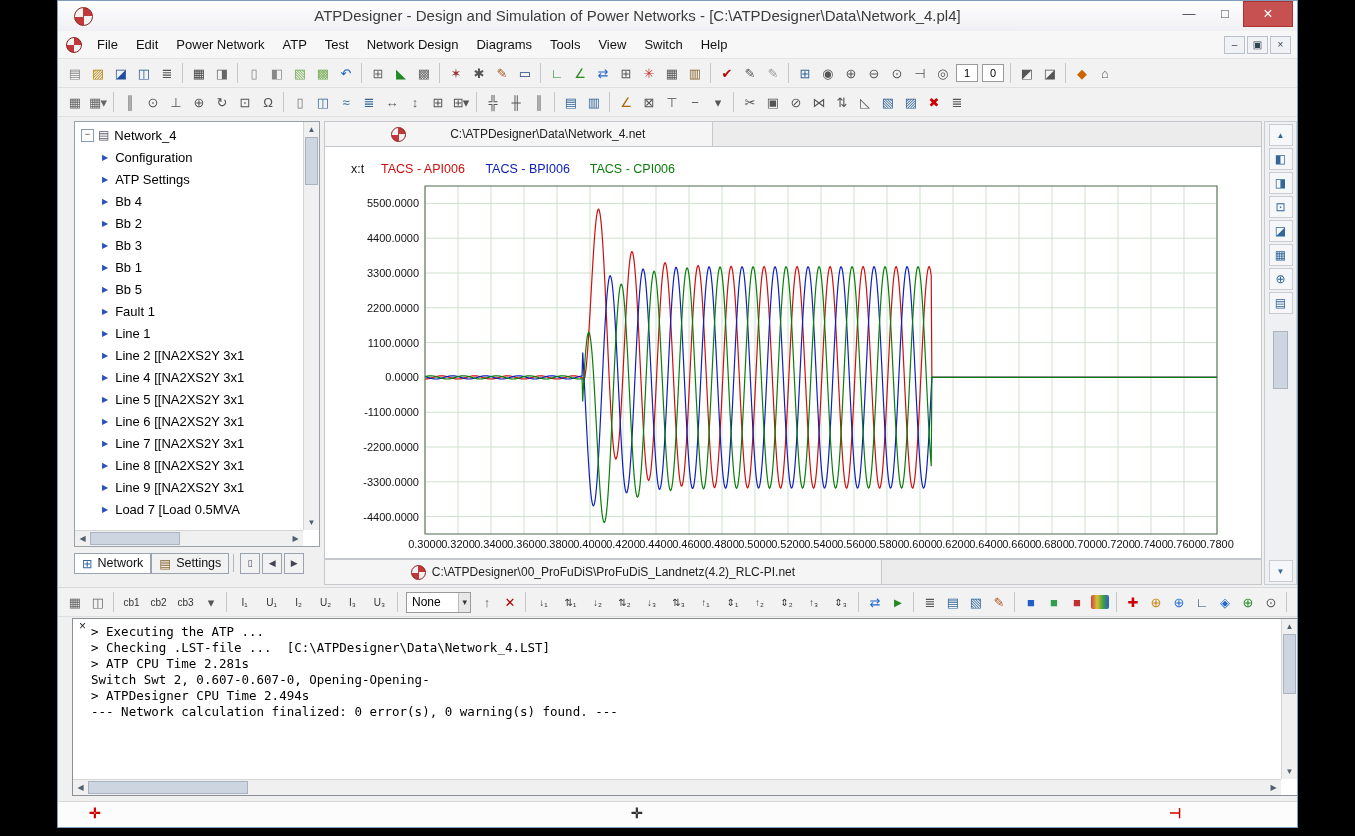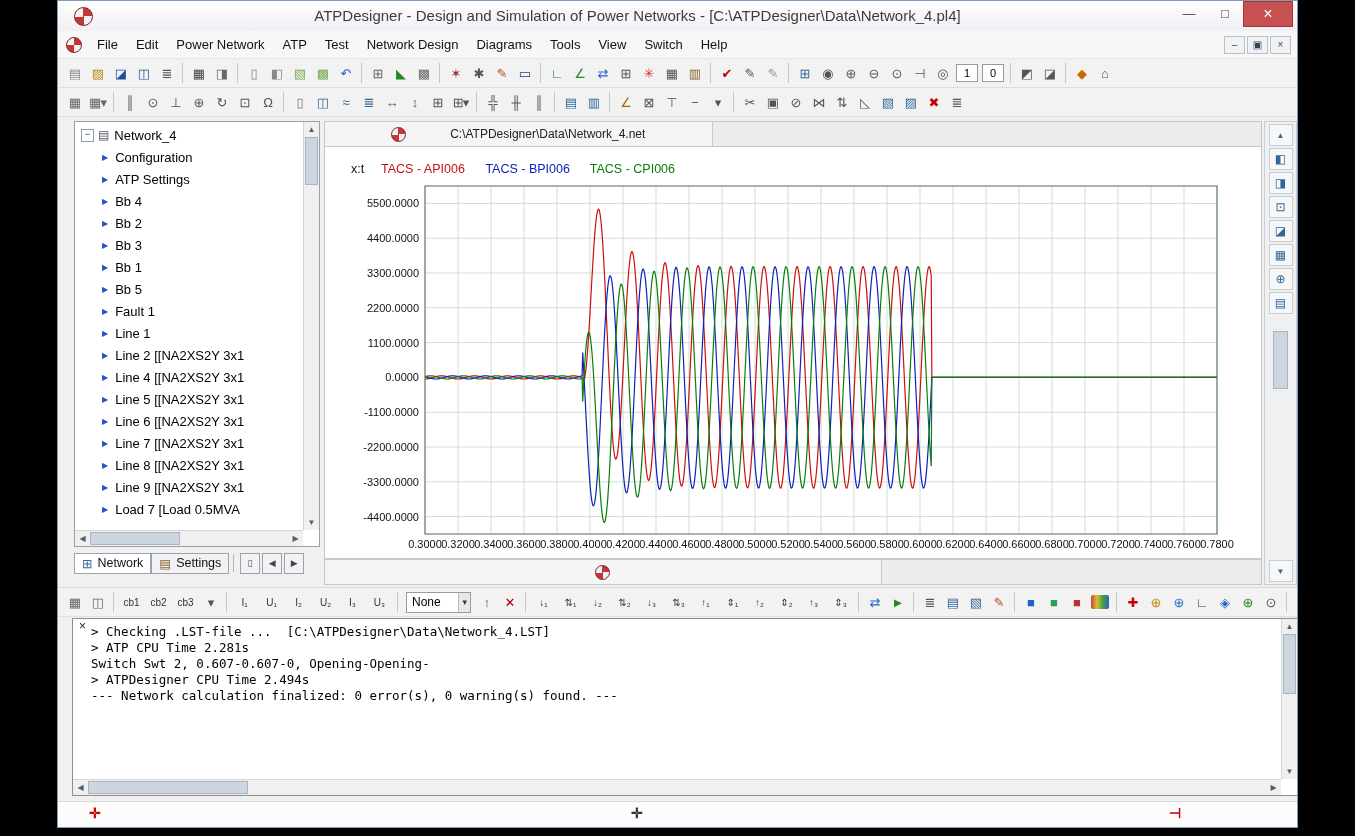--- a/index.html
+++ b/index.html
@@ -428,20 +428,21 @@
         <text x="26" y="26" text-anchor="start" font-size="12.5" fill="#111">x:t</text>
         <text x="56" y="26" text-anchor="start" font-size="12.5" fill="#cc1010">TACS - API006</text>
         <text x="160.39999999999998" y="26" text-anchor="start" font-size="12.5" fill="#1020bb">TACS - BPI006</text>
         <text x="264.79999999999995" y="26" text-anchor="start" font-size="12.5" fill="#0b7d0b">TACS - CPI006</text>
       </svg>
   </div>
 
   <div class="doc-tabs" id="tabs-bottom">
       <div class="dtab" style="flex: 0 0 59.5%;">
         <span class="atp-logo"></span>
+        <span>C:\ATPDesigner\00_ProFuDiS\ProFuDiS_Landnetz(4.2)_RLC-PI.net</span>
       </div>
     </div>
 
   <div class="right-strip" id="right-strip">
       <div class="rs-btn" style="font-size: 8px;">▲</div>
       <div class="rs-btn">◧</div>
       <div class="rs-btn">◨</div>
       <div class="rs-btn">⊡</div>
       <div class="rs-btn">◪</div>
       <div class="rs-btn">▦</div>
@@ -508,20 +509,21 @@
       <div class="tb-btn" style="color: rgb(34, 102, 204);">◈</div>
       <div class="tb-btn" style="color: rgb(34, 136, 34);">⊕</div>
       <div class="tb-btn" style="color: rgb(85, 85, 85);">⊙</div>
       <div class="tb-sep"></div>
       <div class="tb-btn" style="color: rgb(85, 85, 85);">▤</div>
     </div>
 
   <div class="console">
     <div class="console-close">×</div>
     <div class="console-text" id="console-text">
+        <div class="console-line">&gt; Executing the ATP ...</div>
         <div class="console-line">&gt; Checking .LST-file ...  [C:\ATPDesigner\Data\Network_4.LST]</div>
         <div class="console-line">&gt; ATP CPU Time 2.281s</div>
         <div class="console-line">Switch Swt 2, 0.607-0.607-0, Opening-Opening-</div>
         <div class="console-line">&gt; ATPDesigner CPU Time 2.494s</div>
         <div class="console-line">--- Network calculation finalized: 0 error(s), 0 warning(s) found. ---</div>
       </div>
     <div class="vscroll" style="right:0;top:0;bottom:16px;">
       <div class="sb-btn">▲</div>
       <div class="sb-thumb-v" style="height:60px;"></div>
       <div class="sb-fill"></div>

